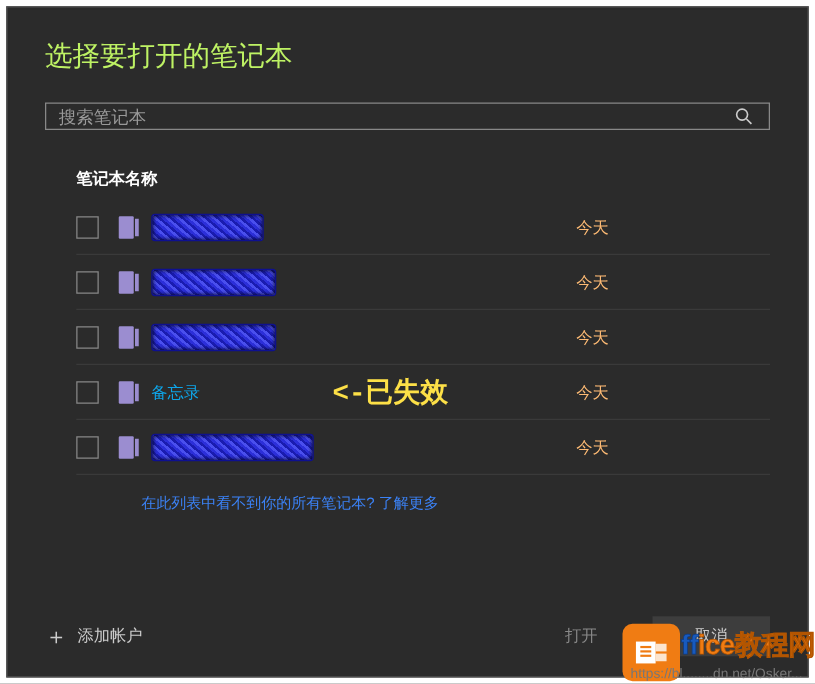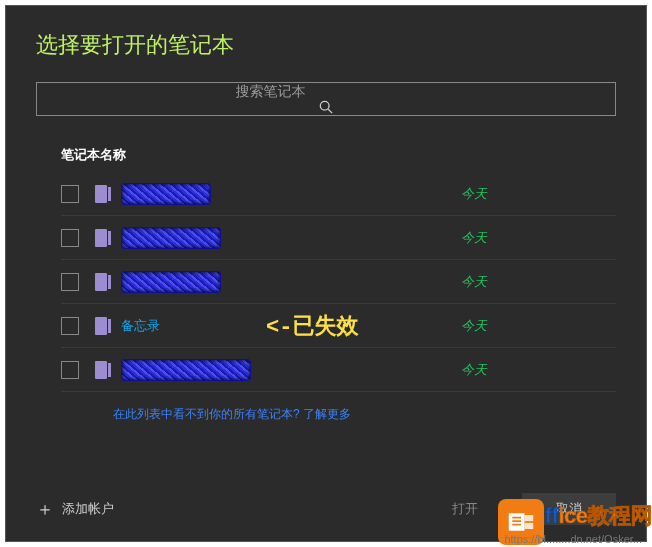--- a/index.html
+++ b/index.html
@@ -24,23 +24,22 @@
     font-size: 22px;
     font-weight: 300;
     color: #bef264;
     margin-bottom: 22px;
     margin-top: 4px;
   }
   .search-box {
     display: flex;
     align-items: center;
     border: 1px solid #888;
-    height: 34px;
+    height: 22px;
     margin-bottom: 30px;
-    flex-direction: column;
   }
   .search-input {
     flex: 1;
     background: transparent;
     border: none;
     outline: none;
     color: #bbb;
     font-size: 14px;
     padding: 0 10px;
     height: 100%;
@@ -111,22 +110,21 @@
   .r3 { width: 100px; }
   .r5 { width: 130px; }
   .name-text {
     font-size: 13px;
     color: #0ea5e9;
   }
   .time-cell {
     position: absolute;
     left: 400px;
     font-size: 13px;
-    color: #22c55e;
-    font-style: italic;
+    color: #fdba74;
   }
   .annotation {
     position: absolute;
     left: 205px;
     color: #fde047;
     font-size: 22px;
     font-weight: 700;
     font-family: Liberation Mono, monospace;
   }
   .footer-link {

